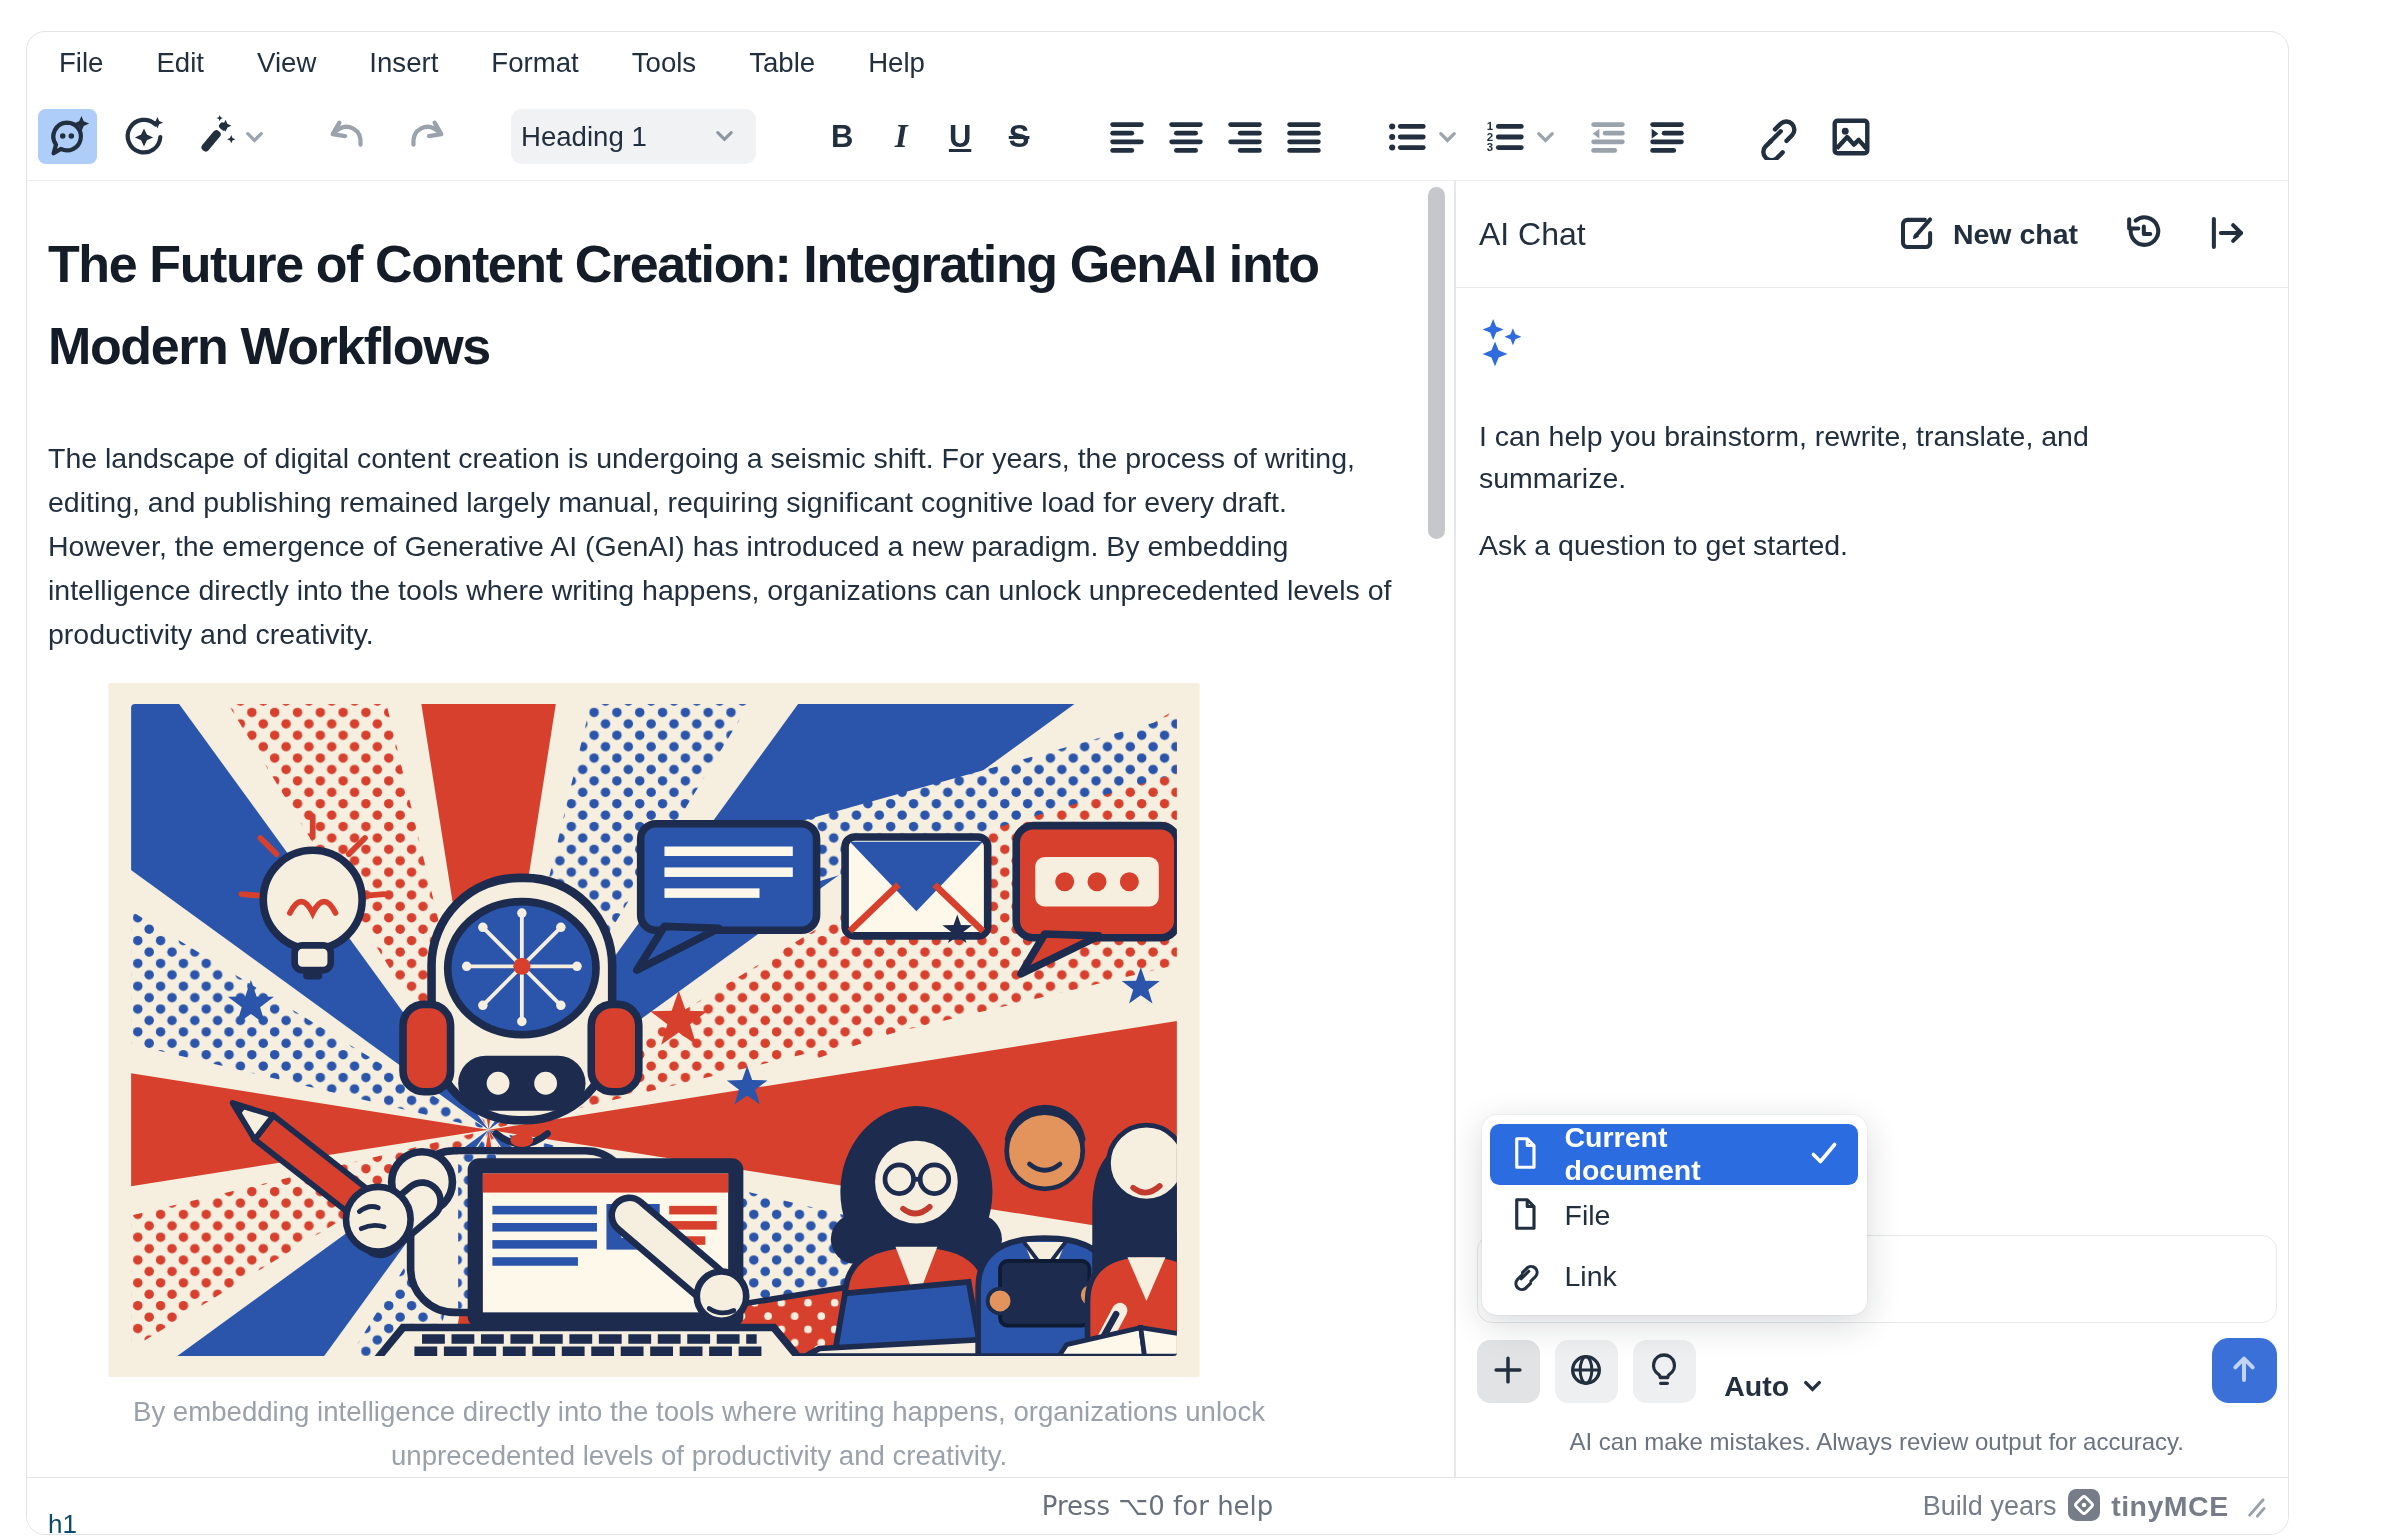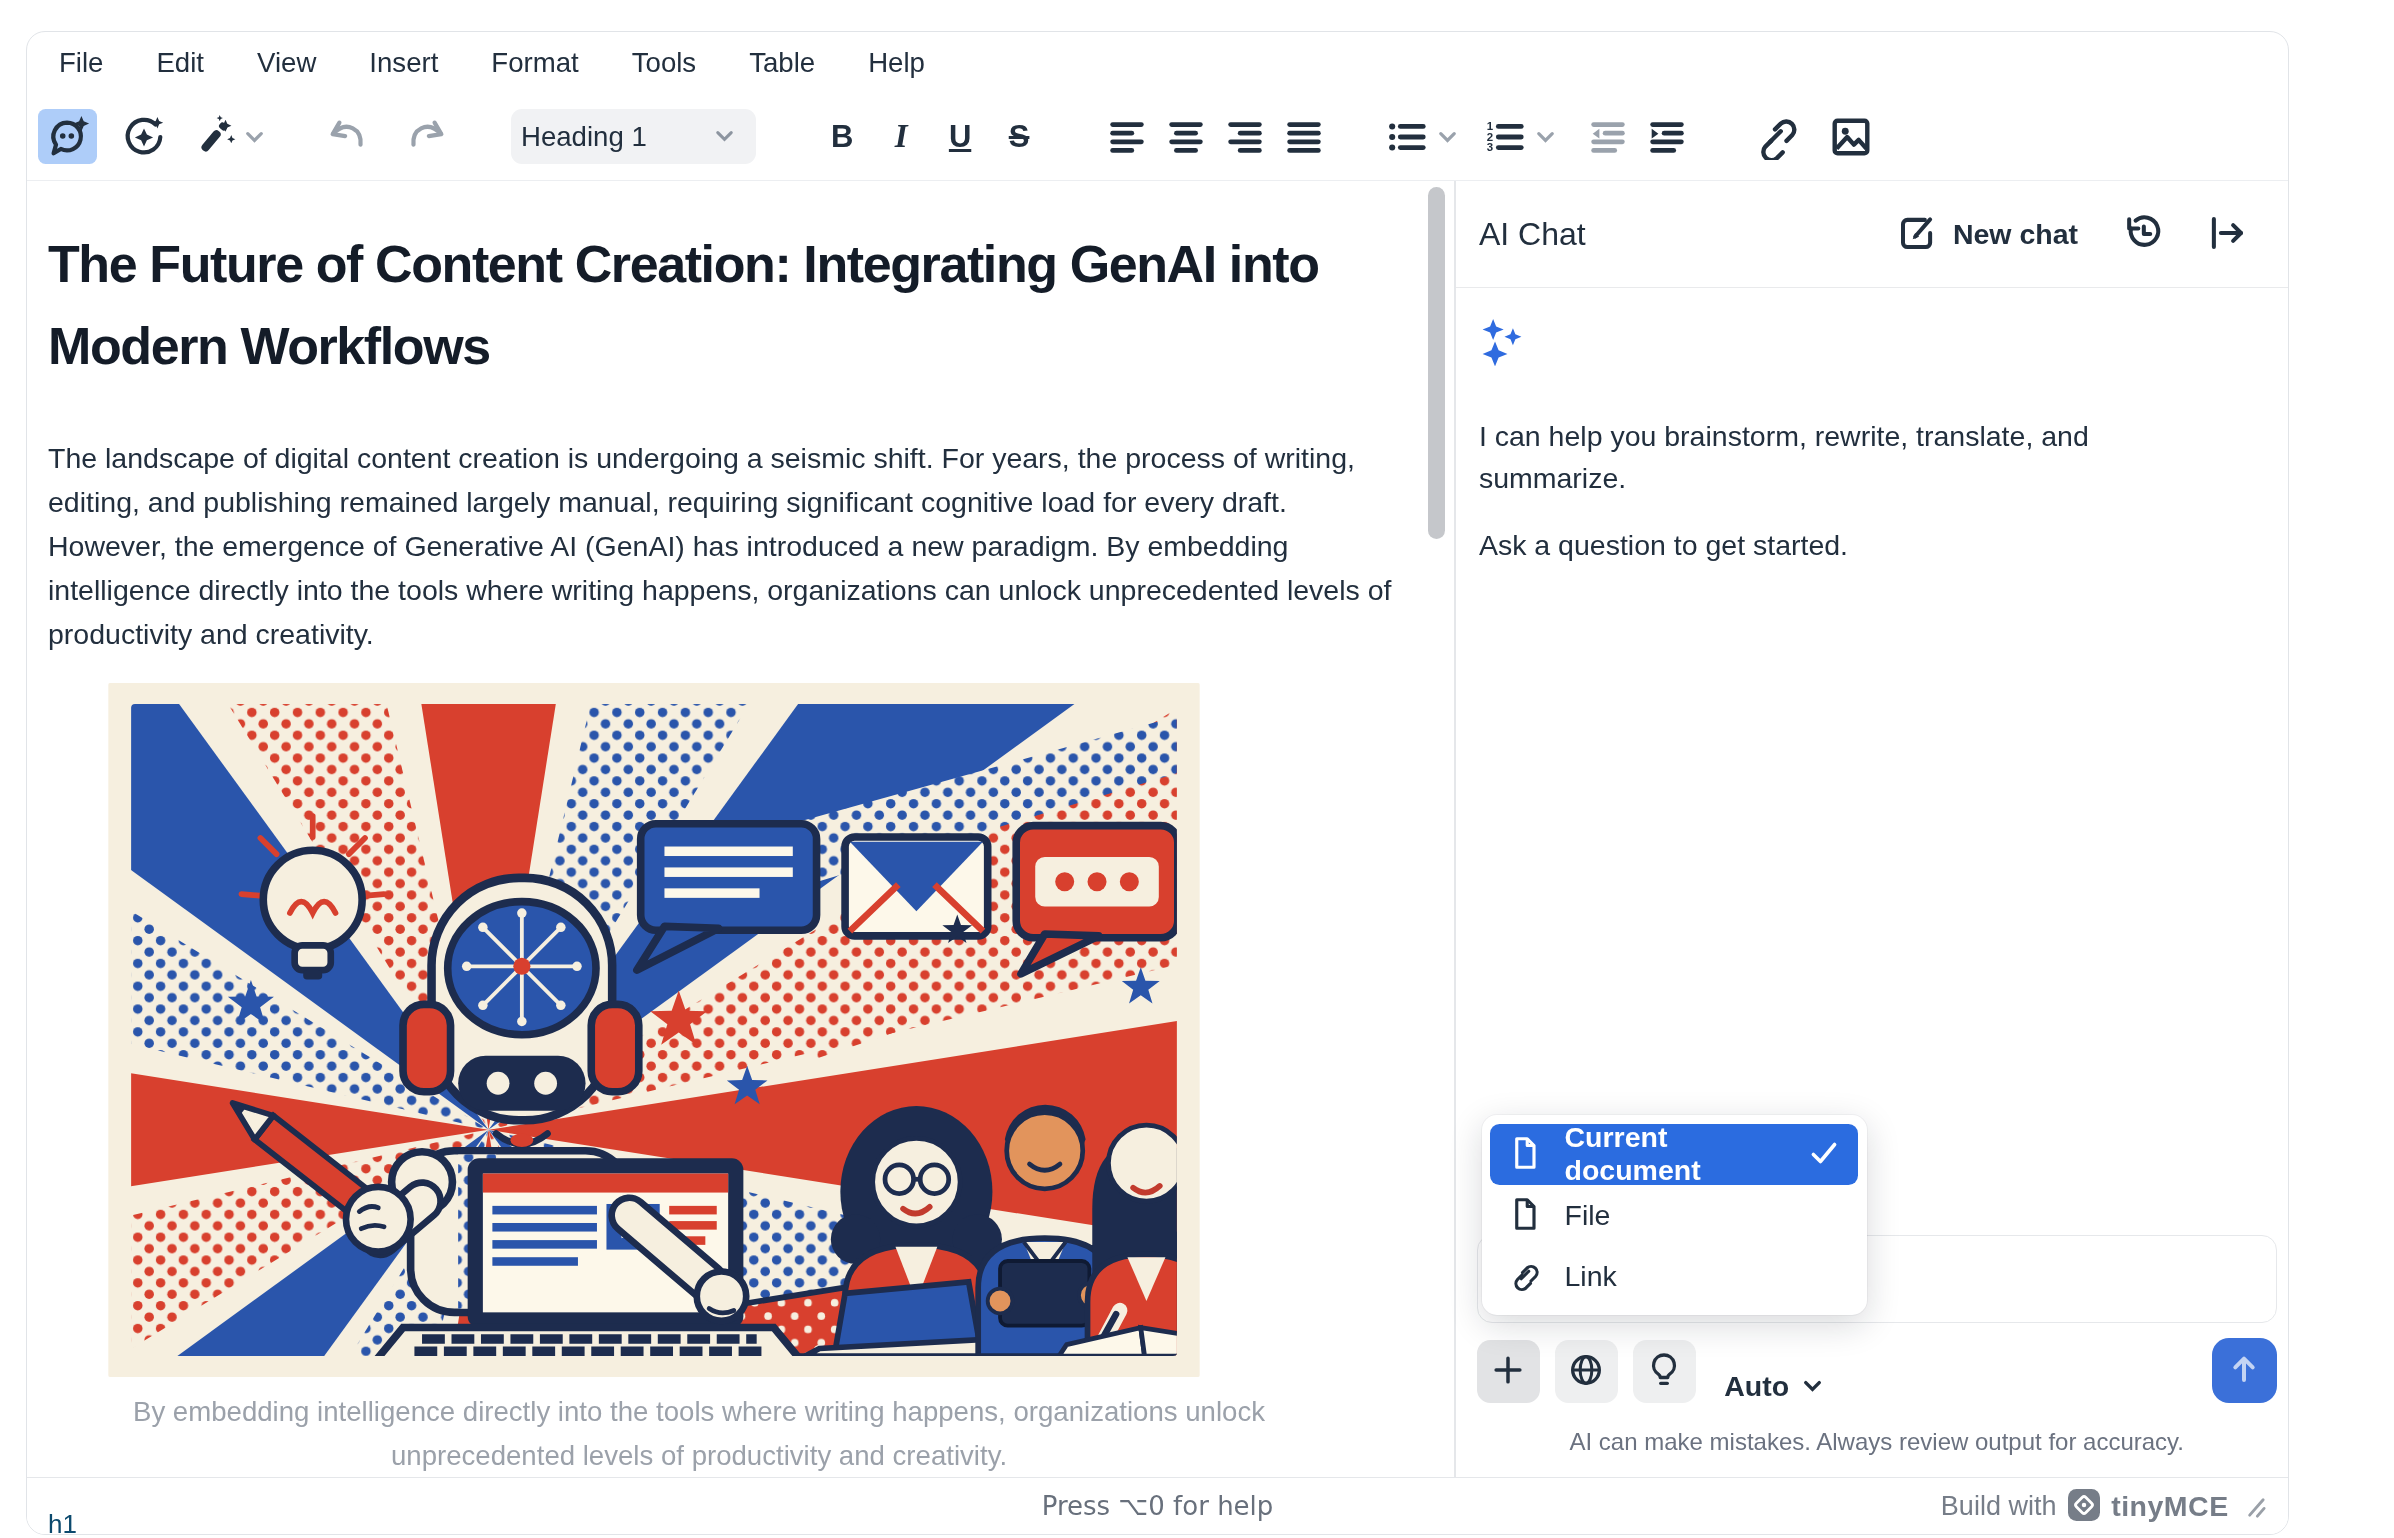--- a/index.html
+++ b/index.html
@@ -654,21 +654,21 @@
           <span class="clabel">Link</span>
         </div>
       </div>
     </aside>
   </div>
 
   <div class="statusbar">
     <span class="sb-help">Press ⌥0 for help</span>
     <span class="sb-path">h1</span>
     <div class="sb-brand">
-      <span class="bprefix">Build with</span>
+      <span class="bprefix">Build years</span>
       <span>
         <svg width="32" height="32" viewBox="0 0 34 34">
             <rect width="34" height="34" rx="9" fill="#767d88"></rect>
             <g transform="rotate(45 17 17)">
               <rect x="10" y="10" width="14" height="14" rx="2.5" fill="none" stroke="#ffffff" stroke-width="3"></rect>
             </g>
             <circle cx="17" cy="17" r="2.4" fill="#ffffff"></circle>
           </svg>
       </span>
       <span class="bname">tinyMCE</span>

